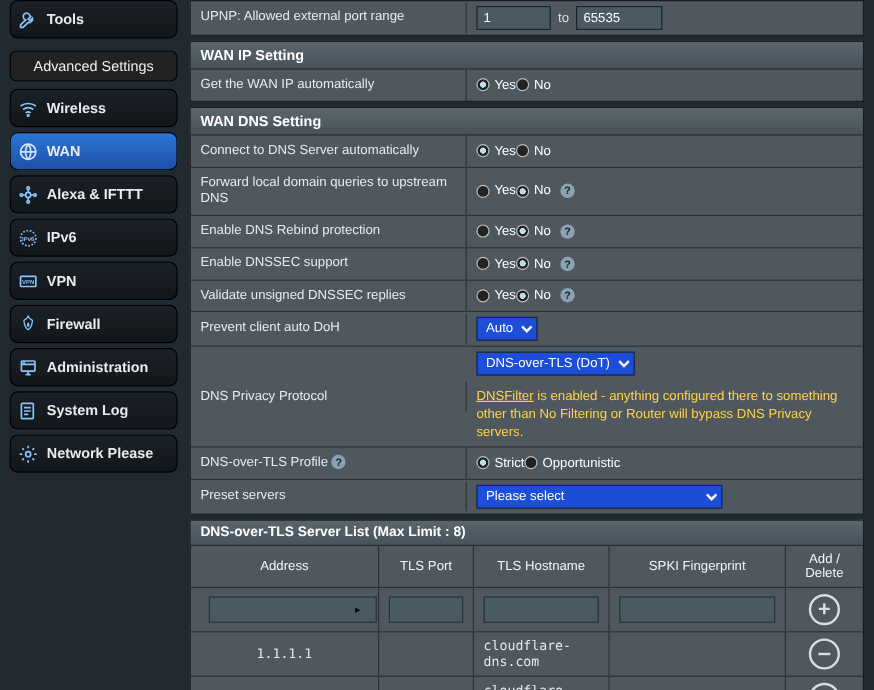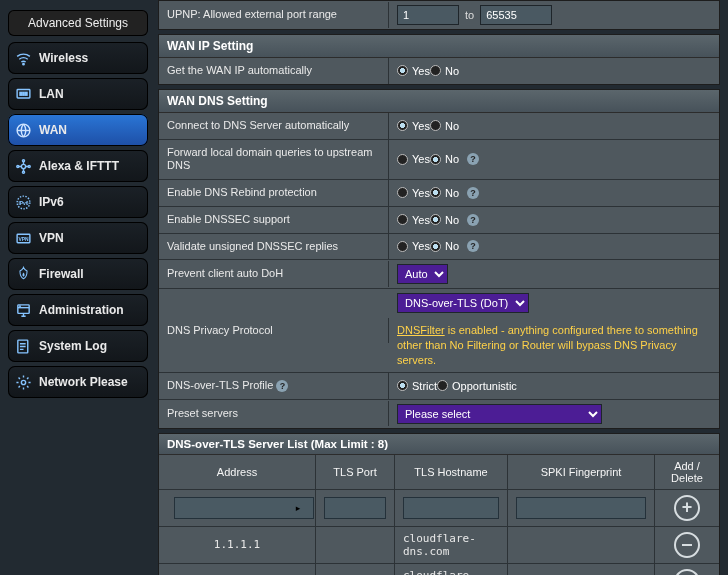--- a/index.html
+++ b/index.html
@@ -17,21 +17,21 @@
 .panel{background:#4f585e;border:1px solid #1d1d1d;margin-bottom:4px}
 .panel-title{background:linear-gradient(#5b666c,#47525a);color:#fff;font-weight:bold;padding:4px 8px;font-size:12px;border-bottom:1px solid #2c2c2c}
 .row{display:flex;align-items:center;border-bottom:1px solid #2c3236}
 .row:last-child{border-bottom:none}
 .row-label{width:213px;padding:6px 8px;color:#eaeaea;font-size:11px;flex-shrink:0;border-right:1px solid #2c3236;line-height:1.25}
 .row-value{flex:1;padding:4px 8px;display:flex;align-items:center;gap:6px;color:#fff;font-size:11px;flex-wrap:wrap}
 .qmark{display:inline-block;width:12px;height:12px;border-radius:50%;background:#8aa2b2;color:#222;font-size:9px;font-weight:bold;line-height:12px;text-align:center;cursor:help}
 .to-label{color:#ddd;font-size:11px}
 input[type=text].tbox{background:#4a5962;border:1px solid #1e252a;color:#fff;padding:3px 5px;font-size:11px;width:50px;text-align:left}
 input[type=text].tbox.wide{width:60px}
-select.sel{background:#4c1d95;color:#fff;border:1px solid #1e252a;padding:2px 3px;font-size:11px}
+select.sel{background:#1d4ed8;color:#fff;border:1px solid #1e252a;padding:2px 3px;font-size:11px}
 select.sel.wide{width:205px}
 .radio-group{display:flex;align-items:center}
 .radio-option{display:flex;align-items:center;gap:4px;position:relative}
 input[type=radio]{appearance:none;width:11px;height:11px;border-radius:50%;border:1px solid #bbb;background:#222;margin:0;cursor:pointer}
 input[type=radio]:checked{background:radial-gradient(circle,#bde 38%,#222 43%)}
 .radio-option label{cursor:pointer}
 .notice{color:#ffd249;font-size:11px;margin-top:4px;line-height:1.35}
 .notice a{color:#ffd249;text-decoration:underline}
 .srv-table{background:#4f585e;border:1px solid #1d1d1d;margin-bottom:4px}
 .srv-title{background:linear-gradient(#5b666c,#47525a);color:#fff;font-weight:bold;padding:4px 8px;font-size:11.5px;border-bottom:1px solid #2c2c2c}
@@ -50,44 +50,43 @@
 .btn-circ .bar{display:block;width:10px;height:2px;background:#d7dde0}
 .btn-circ.plus:after{content:"+";font-size:18px;line-height:18px;position:relative;top:-1px}
 .mono{font-family:Consolas,Menlo,monospace;font-size:11px}
 .arrow-right{color:#000;font-size:9px;margin-left:-18px}
 </style>
 </head>
 <body>
 
 <div class="layout">
   <div class="sidebar">
+    <div class="nav-list">
+      <div class="nav-item">
+        <span class="nav-icon">
+            <svg viewBox="0 0 24 24" fill="none" stroke="currentColor" stroke-width="2">
+              <path d="M14 7a4 4 0 10-5 5L3 18v3h3l6-6a4 4 0 005-5l-3 3-2-2 3-3z"></path>
+            </svg>
+          </span>
+        <span>Tools</span>
+      </div>
+    </div>
     <div class="nav-gap"></div>
     <div class="section-title">Advanced Settings</div>
     <div class="nav-list" id="adv-nav">
         <div class="nav-item">
           <span class="nav-icon">
             <svg viewBox="0 0 24 24" fill="none" stroke="currentColor" stroke-width="2">
               <path d="M3 9a15 15 0 0118 0"></path>
               <path d="M6 13a10 10 0 0112 0"></path>
               <path d="M9 17a5 5 0 016 0"></path>
               <circle cx="12" cy="20" r="1" fill="currentColor"></circle>
             </svg>
           </span>
           <span>Wireless</span>
-        </div>
-        <div class="nav-item">
-          <span class="nav-icon">
-            <svg viewBox="0 0 24 24" fill="none" stroke="currentColor" stroke-width="2">
-              <rect x="3" y="5" width="18" height="12" rx="1"></rect>
-              <rect x="7" y="9" width="2" height="4"></rect>
-              <rect x="11" y="9" width="2" height="4"></rect>
-              <rect x="15" y="9" width="2" height="4"></rect>
-            </svg>
-          </span>
-          <span>LAN</span>
         </div>
         <div class="nav-item active">
           <span class="nav-icon">
             <svg viewBox="0 0 24 24" fill="none" stroke="currentColor" stroke-width="2">
               <circle cx="12" cy="12" r="9"></circle>
               <path d="M3 12h18"></path>
               <path d="M12 3a14 14 0 010 18"></path>
               <path d="M12 3a14 14 0 000 18"></path>
             </svg>
           </span>

